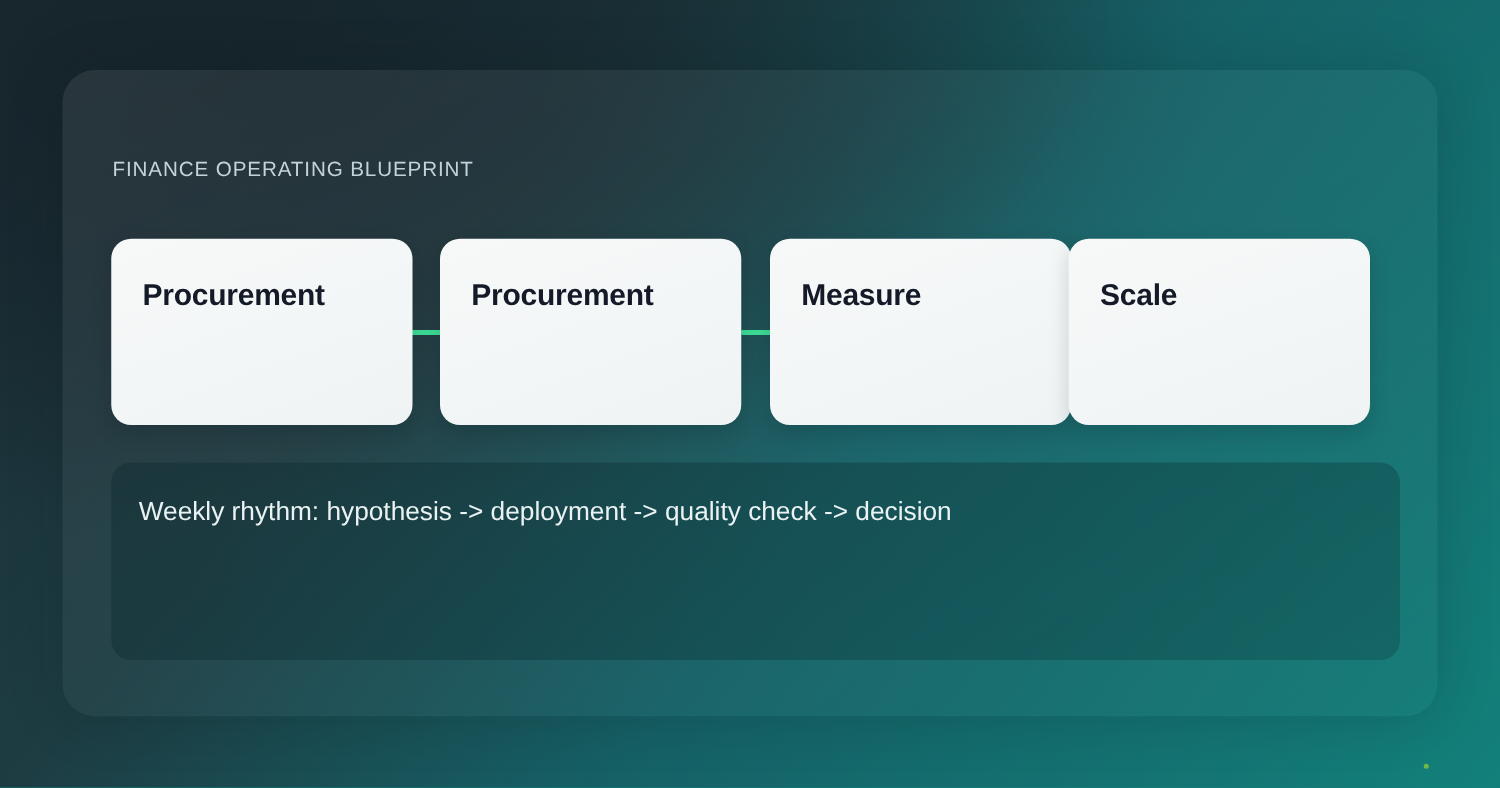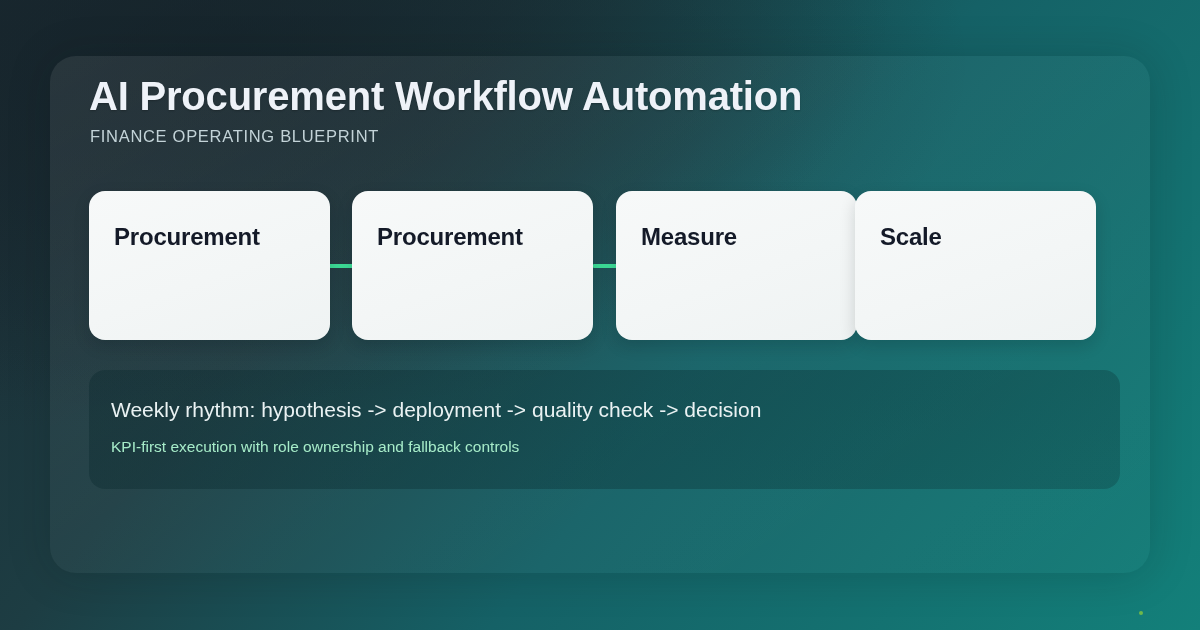--- a/index.html
+++ b/index.html
@@ -114,21 +114,21 @@
   }
   .connector.c1 { left: 240px; }
   .connector.c2 { left: 504px; }
   .connector.c3 { left: 767px; }
 
   .footer-box {
     position: absolute;
     left: 39px;
     top: 314px;
     width: 1031px;
-    height: 119px;
+    height: 158px;
     border-radius: 16px;
     background: linear-gradient(155deg, rgba(10,40,45,0.40) 0%, rgba(9,44,48,0.34) 60%, rgba(10,48,52,0.28) 100%);
     box-sizing: border-box;
   }
 
   .footer-headline {
     position: absolute;
     left: 22px;
     top: 28px;
     font-size: 21px;
@@ -159,21 +159,20 @@
     z-index: 3;
   }
 </style>
 </head>
 <body>
 
 <div class="canvas">
 
   <div class="panel">
 
-    <h1 class="page-title">AI Procurement Workflow Automation</h1>
 
     <p class="page-subtitle">FINANCE OPERATING BLUEPRINT</p>
 
     <div class="steps">
 
       <div class="connector c1"></div>
       <div class="connector c2"></div>
       <div class="connector c3"></div>
 
       <div class="step-card s1">
@@ -189,20 +188,19 @@
       </div>
 
       <div class="step-card s4">
         <span class="step-label">Scale</span>
       </div>
 
     </div>
 
     <div class="footer-box">
       <span class="footer-headline">Weekly rhythm: hypothesis -&gt; deployment -&gt; quality check -&gt; decision</span>
-      <span class="footer-subline">KPI-first execution with role ownership and fallback controls</span>
     </div>
 
   </div>
 
   <div class="corner-dot"></div>
 
 </div>
 
 </body></html>

